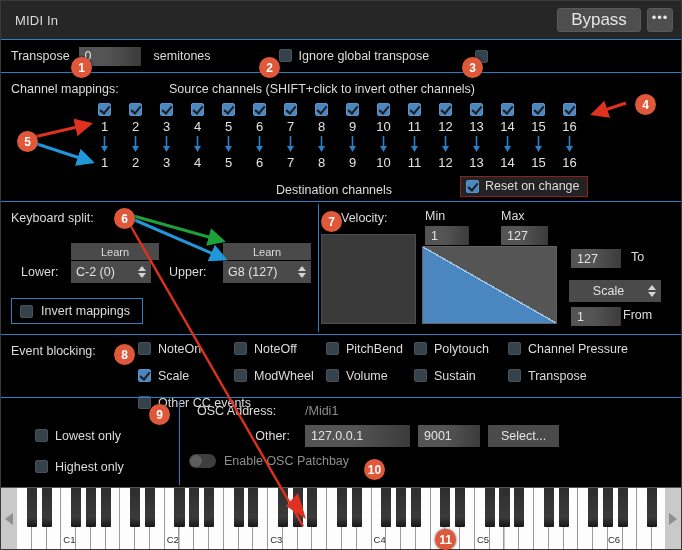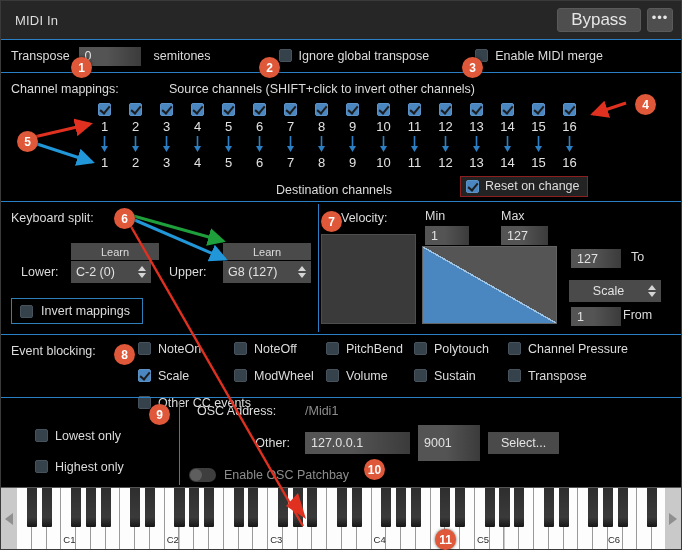--- a/index.html
+++ b/index.html
@@ -207,21 +207,20 @@
   <div class="row-transpose">
     <span class="lbl">Transpose</span>
     <div class="field grad" id="transpose-value" style="margin-left:9px">0</div>
     <span class="lbl" style="margin-left:13px">semitones</span>
     <div class="chkrow" style="margin-left:68px">
       <span class="chk"></span>
       <span class="lbl">Ignore global transpose</span>
     </div>
     <div class="chkrow" style="margin-left:46px">
       <span class="chk"></span>
-      <span class="lbl">Enable MIDI merge</span>
     </div>
   </div>
   <div class="hr-line" style="top:71px"></div>
 
   <div class="sec-chan">
     <span class="lbl" id="chan-title">Channel mappings:</span>
     <span class="lbl" id="src-title">Source channels (SHIFT+click to invert other channels)</span>
 
     <div class="chan-grid" id="chan-grid">
         <div class="chan-col">
@@ -505,21 +504,21 @@
     <div class="vsep" style="left:178px;top:3px;height:84px"></div>
 
     <div class="osc-grid">
       <div class="osc-line">
         <span class="lbl" style="width:100px;text-align:left">OSC Address:</span>
         <span class="lbl lbl-dim">/Midi1</span>
       </div>
       <div class="osc-line">
         <span class="lbl" style="width:100px;text-align:right;padding-right:7px">Other:</span>
         <div class="field grad" style="width:105px;height:22px">127.0.0.1</div>
-        <div class="field grad" style="width:62px;height:36px">9001</div>
+        <div class="field grad" style="width:62px;height:22px">9001</div>
         <div class="btn-select">Select...</div>
       </div>
       <div class="osc-line" style="margin-left:-8px">
         <span class="toggle"></span>
         <span class="lbl lbl-dim">Enable OSC Patchbay</span>
       </div>
     </div>
   </div>
 
   <div class="piano">

